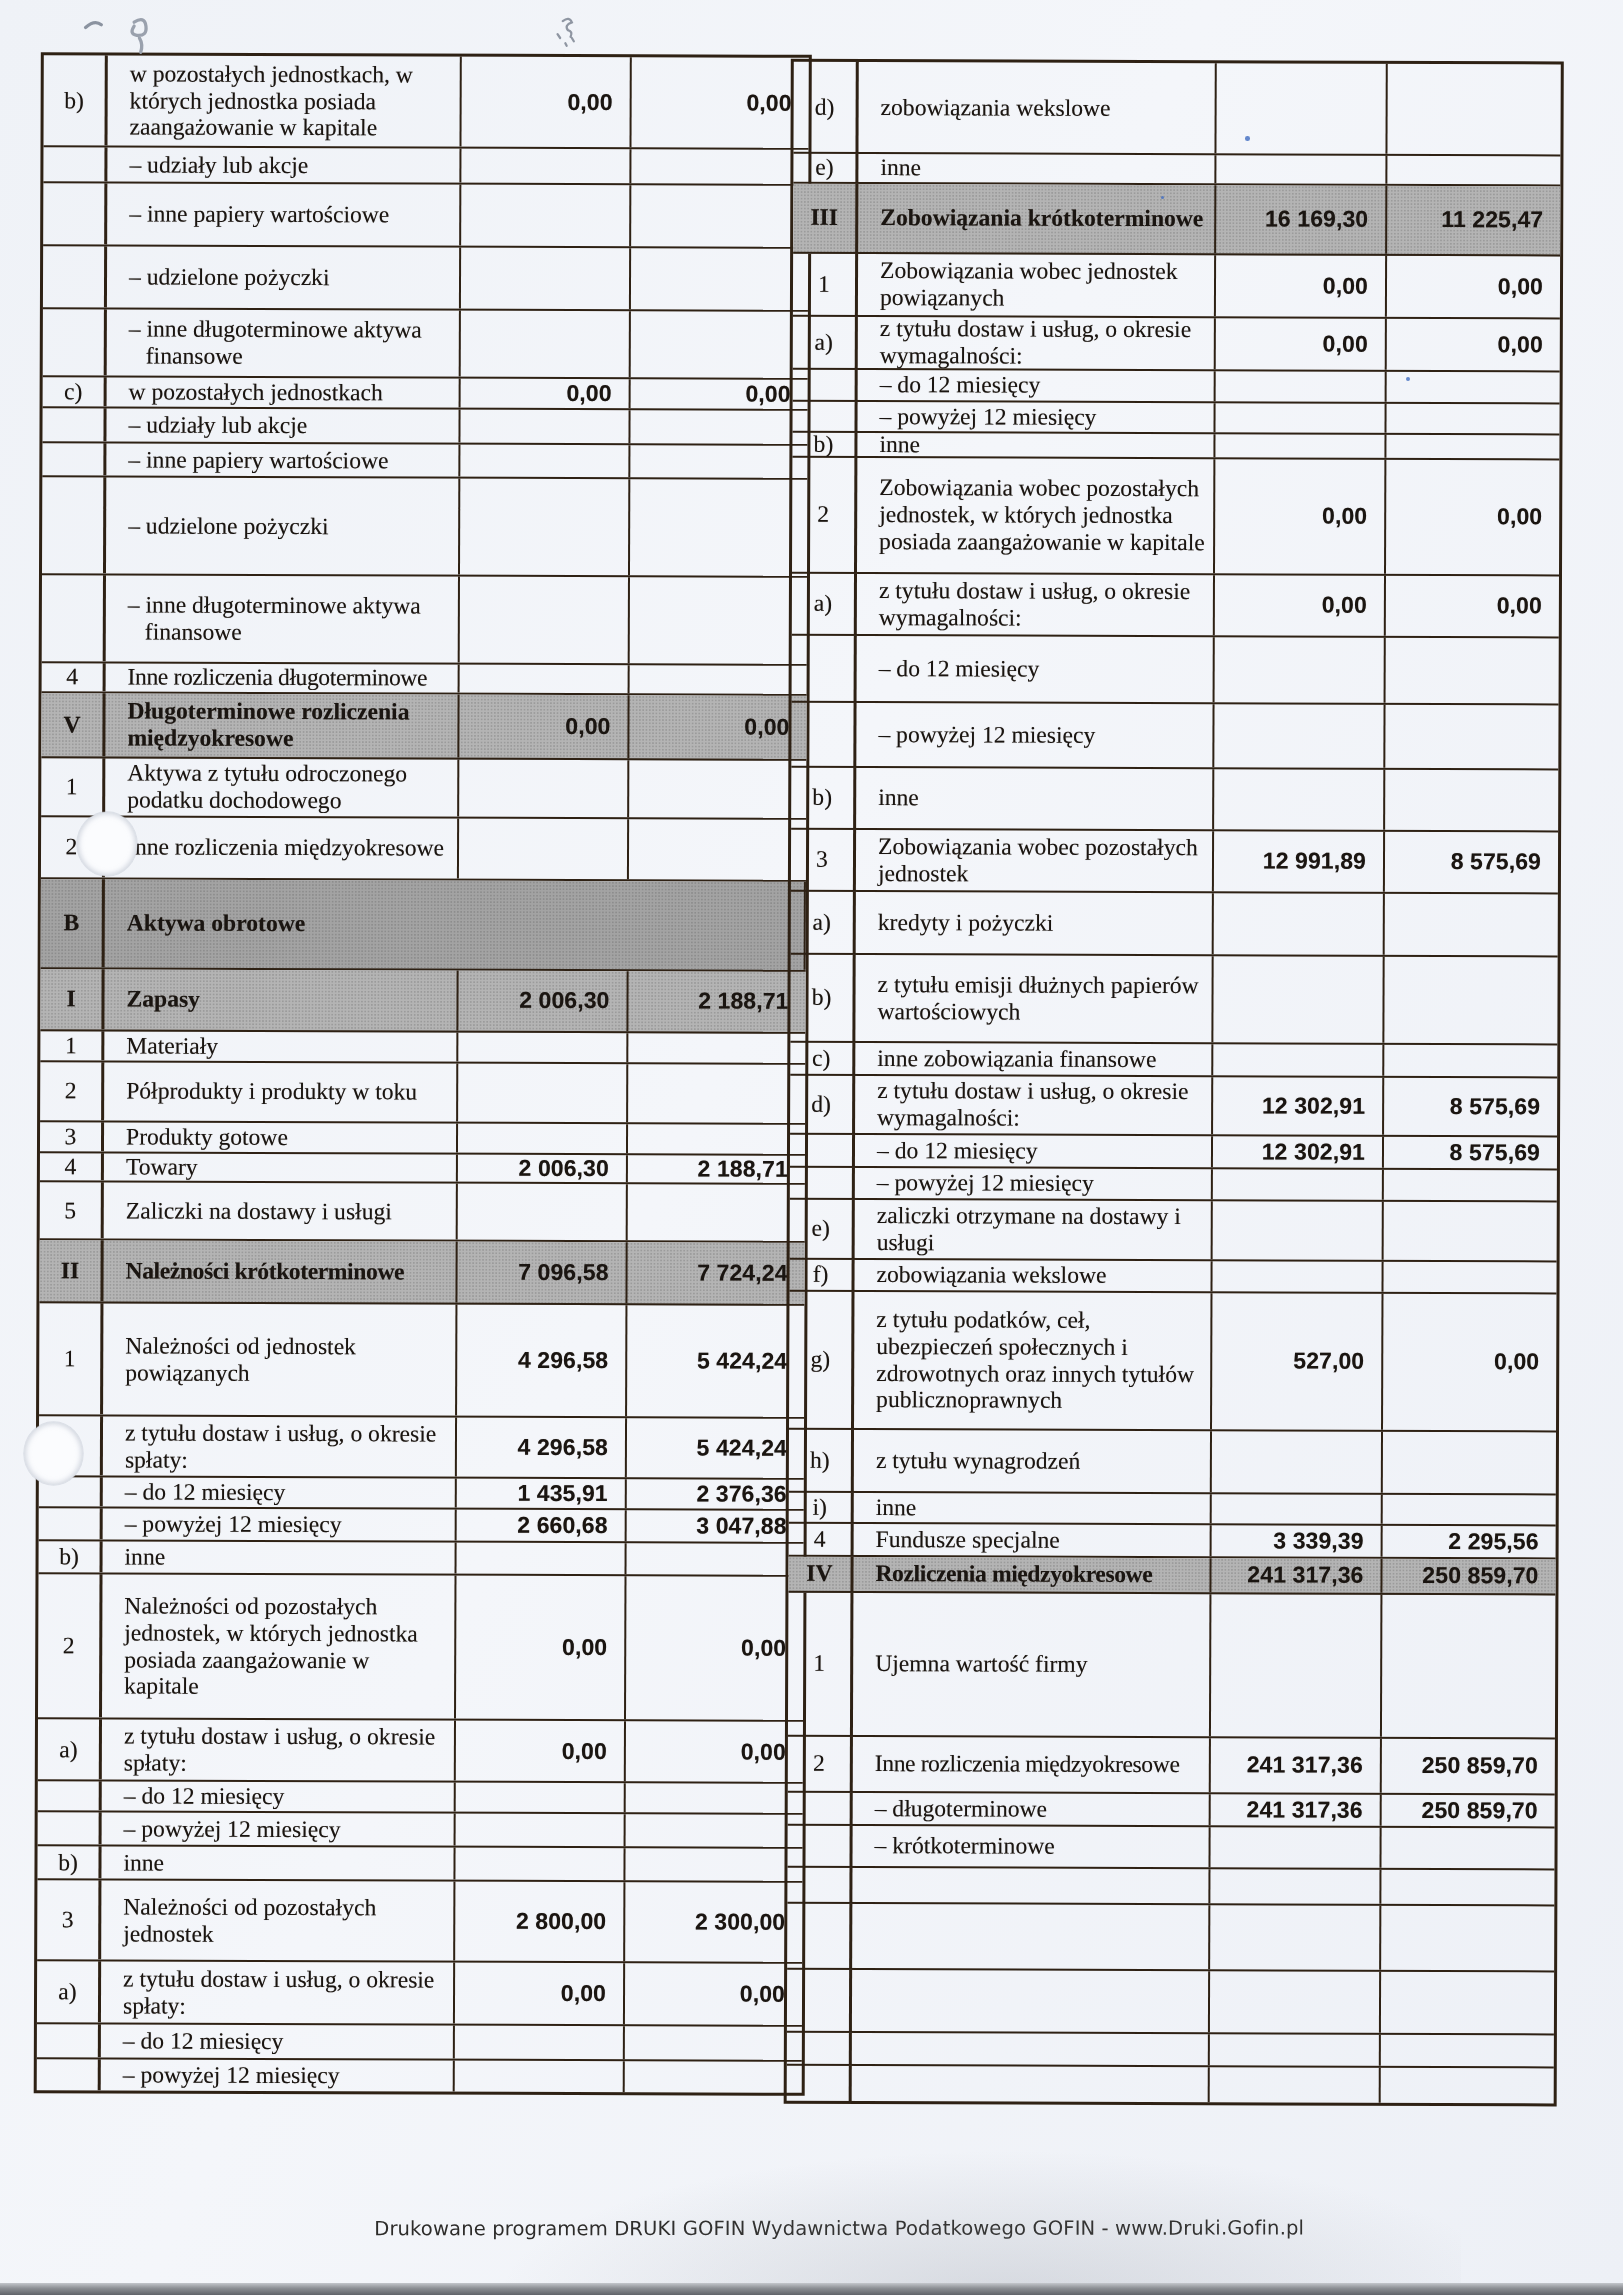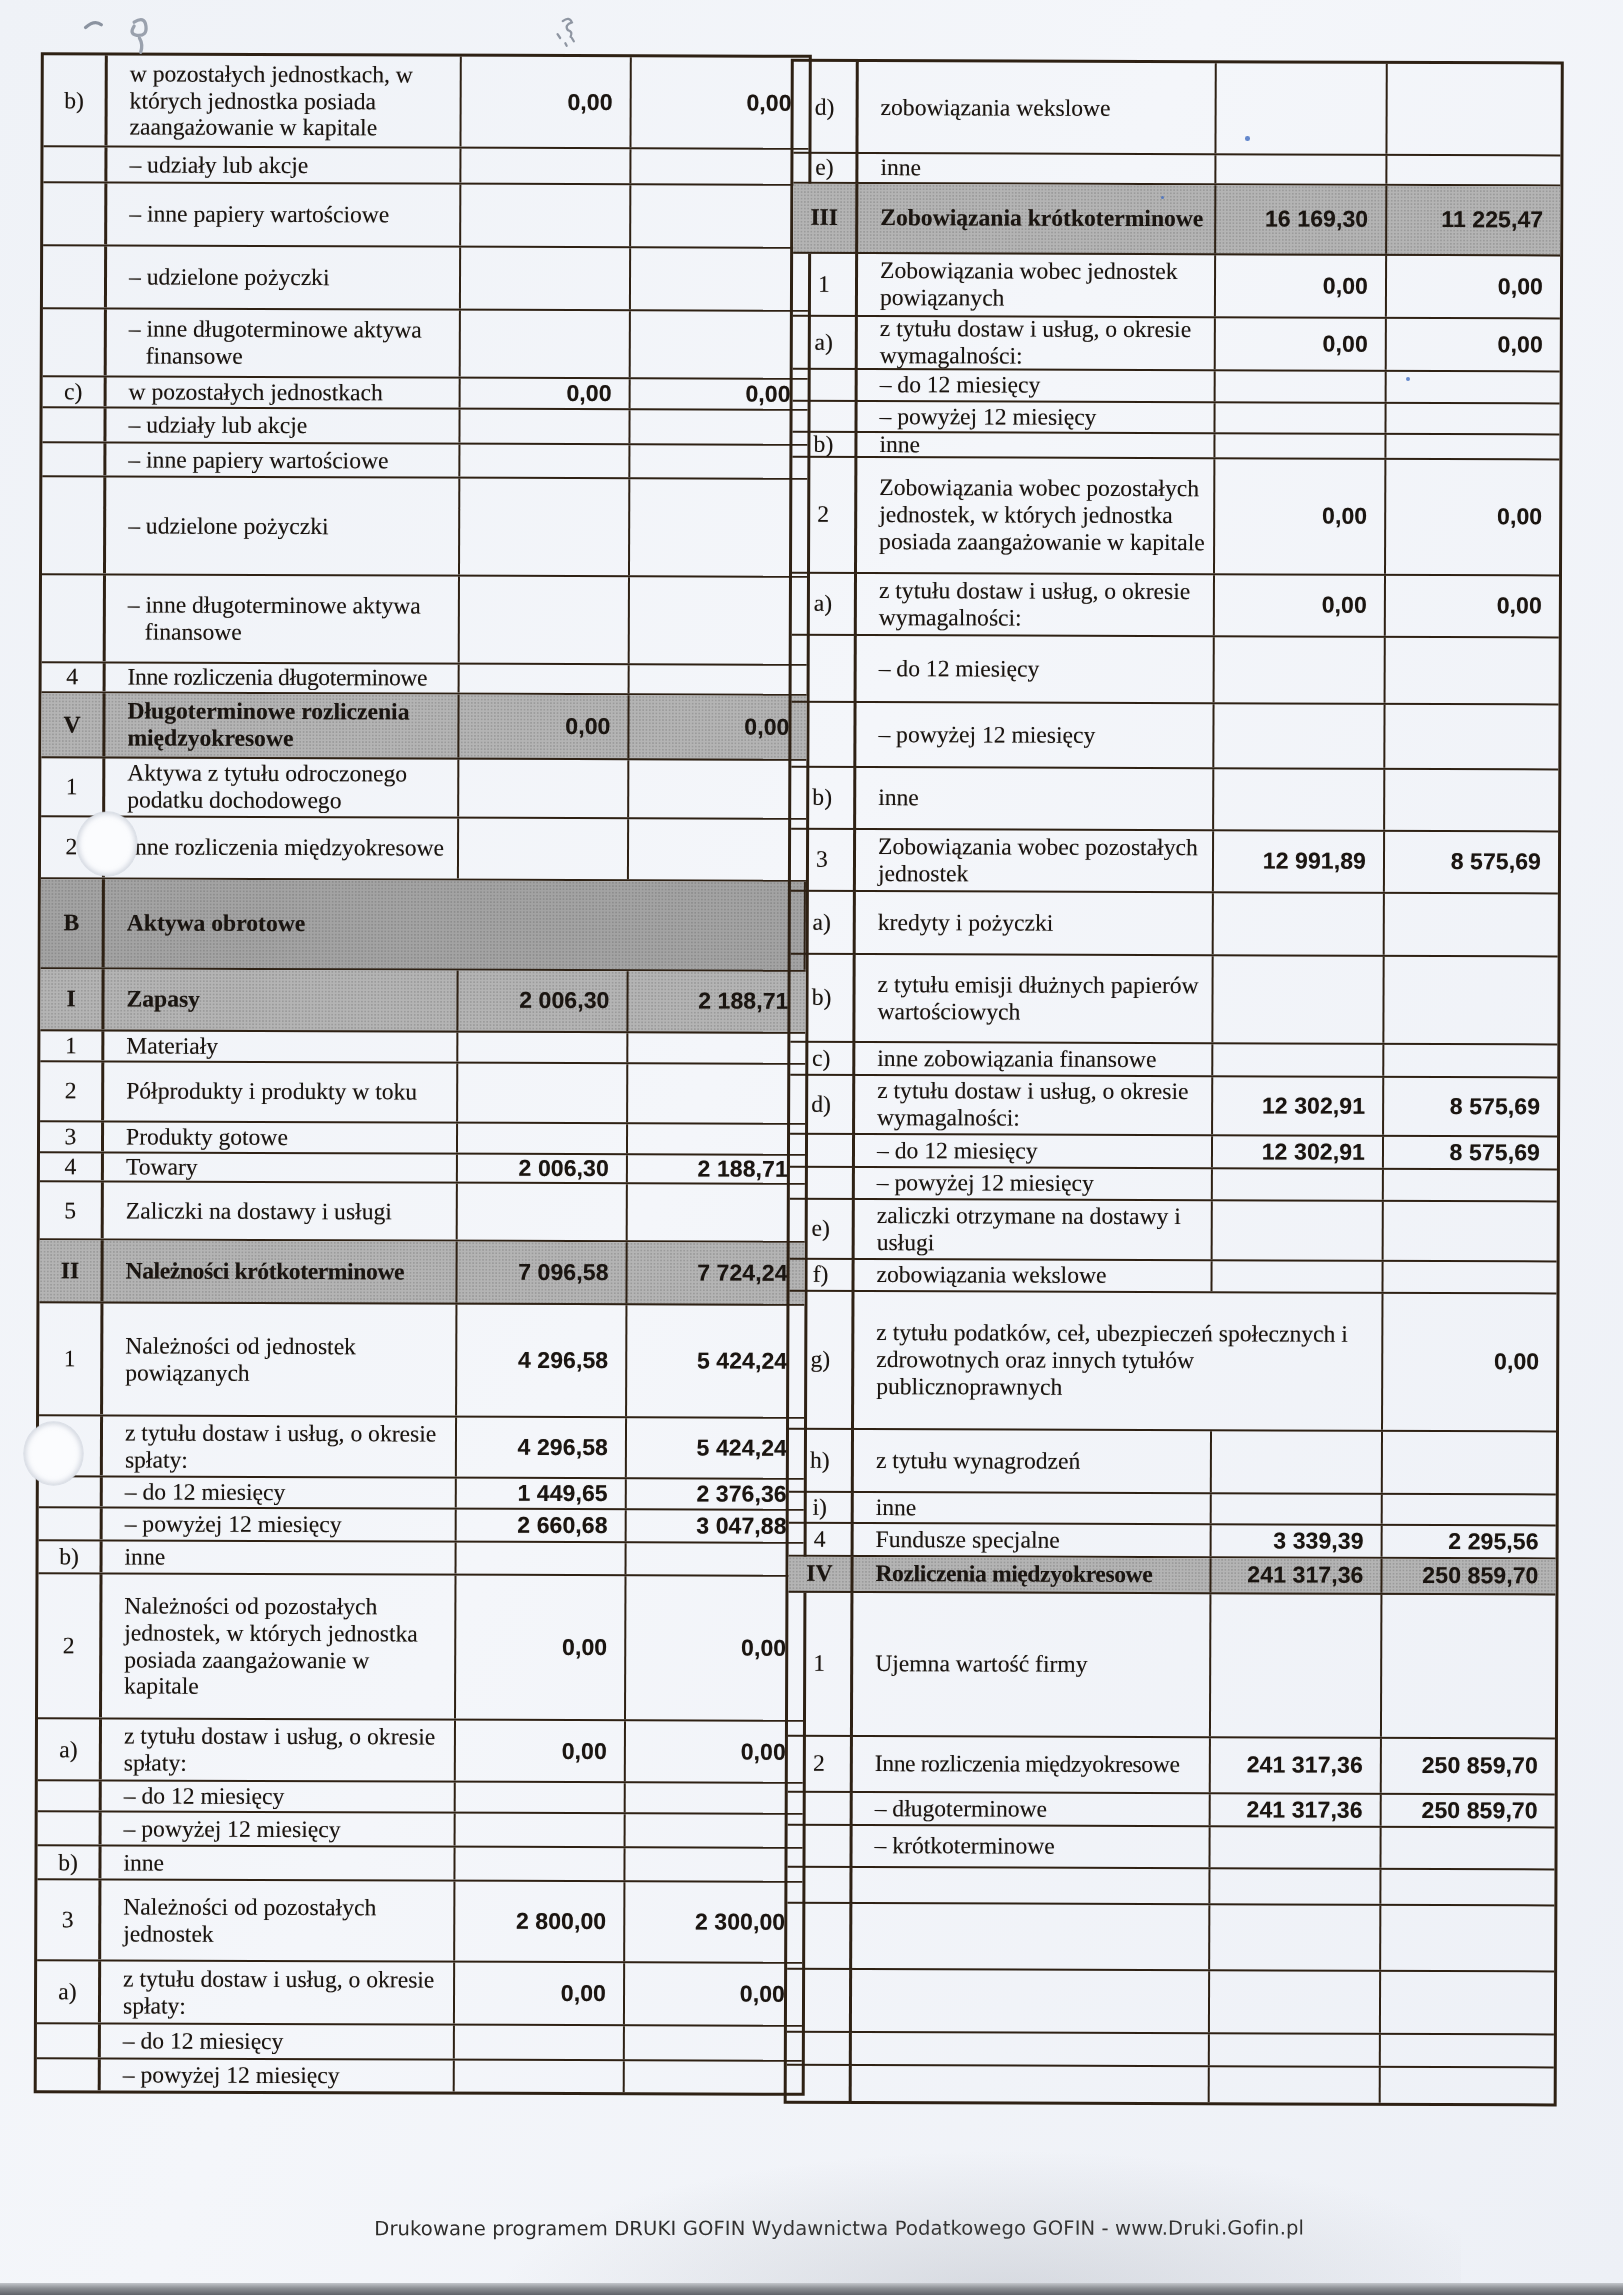--- a/index.html
+++ b/index.html
@@ -221,21 +221,21 @@
         </div>
         <div class="trow" style="height: 61px;">
           <div class="cell c-num">a)</div>
           <div class="cell c-label">z tytułu dostaw i usług, o okresie spłaty:</div>
           <div class="cell c-val c-v1">4 296,58</div>
           <div class="cell c-val c-v2">5 424,24</div>
         </div>
         <div class="trow" style="height: 31px;">
           <div class="cell c-num"></div>
           <div class="cell c-label indent">– do 12 miesięcy</div>
-          <div class="cell c-val c-v1">1 449,65</div>
+          <div class="cell c-val c-v1">1 435,91</div>
           <div class="cell c-val c-v2">2 376,36</div>
         </div>
         <div class="trow" style="height: 33px;">
           <div class="cell c-num"></div>
           <div class="cell c-label indent">– powyżej 12 miesięcy</div>
           <div class="cell c-val c-v1">2 660,68</div>
           <div class="cell c-val c-v2">3 047,88</div>
         </div>
         <div class="trow" style="height: 33px;">
           <div class="cell c-num">b)</div>
@@ -427,20 +427,21 @@
         </div>
         <div class="trow" style="height: 32px;">
           <div class="cell c-num">f)</div>
           <div class="cell c-label">zobowiązania wekslowe</div>
           <div class="cell c-val c-v1"></div>
           <div class="cell c-val c-v2"></div>
         </div>
         <div class="trow" style="height: 138px;">
           <div class="cell c-num">g)</div>
           <div class="cell c-label">z tytułu podatków, ceł, ubezpieczeń społecznych i zdrowotnych oraz innych tytułów publicznoprawnych</div>
+          <div class="cell c-val c-v1">527,00</div>
           <div class="cell c-val c-v2">0,00</div>
         </div>
         <div class="trow" style="height: 63px;">
           <div class="cell c-num">h)</div>
           <div class="cell c-label">z tytułu wynagrodzeń</div>
           <div class="cell c-val c-v1"></div>
           <div class="cell c-val c-v2"></div>
         </div>
         <div class="trow" style="height: 31px;">
           <div class="cell c-num">i)</div>

